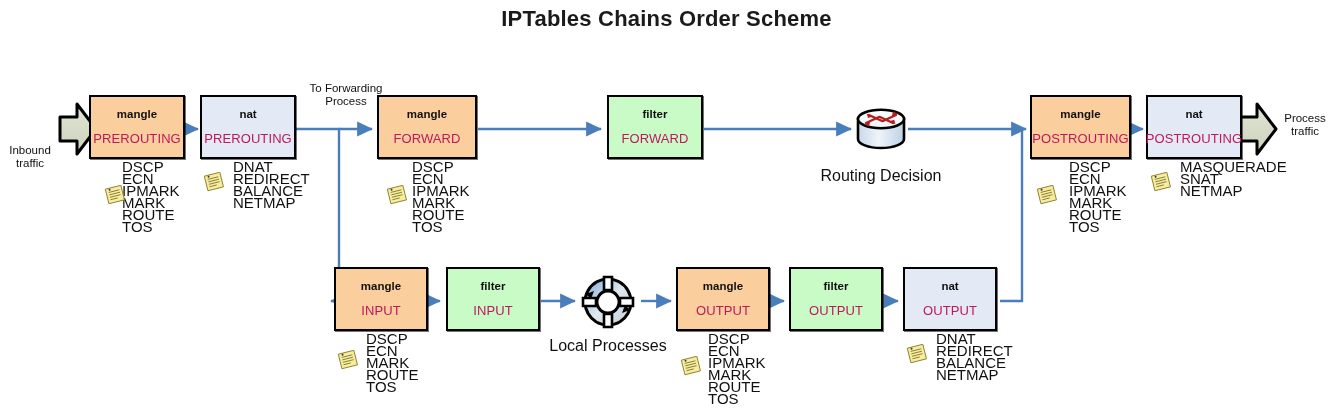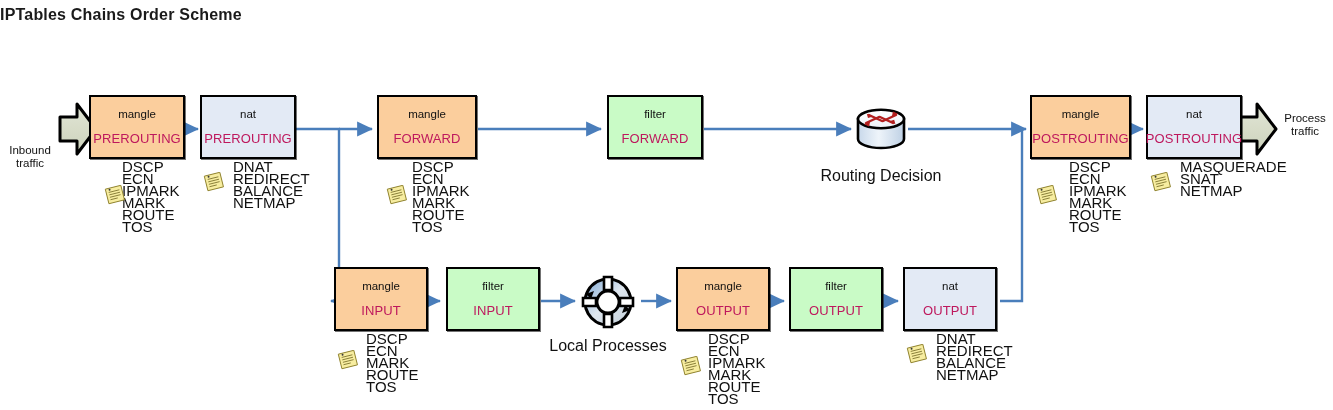--- a/index.html
+++ b/index.html
@@ -13,22 +13,22 @@
     height:410px;
     overflow:hidden;
     background:#ffffff;
   }
 
   
   #title{
     position:absolute;
     left:0; top:6px;
     width:1333px;
-    text-align:left;
-    font-size:16px;
+    text-align:center;
+    font-size:22px;
     font-weight:bold;
     color:#1a1a1a;
     letter-spacing:.2px;
   }
 
   
   .chain-box{
     position:absolute;
     box-sizing:border-box;
     border:2.5px solid #000000;
@@ -36,20 +36,21 @@
     flex-direction:column;
     align-items:center;
     justify-content:center;
     box-shadow:1px 1px 0 rgba(0,0,0,.55);
   }
   .chain-box .tbl{
     font-size:11.5px;
     color:#111;
     line-height:1;
     margin-bottom:11px;
+    font-weight:bold;
   }
   .chain-box .chn{
     font-size:13px;
     color:#be185d;
     line-height:1;
     letter-spacing:.1px;
     text-align:center;
   }
   .bg-mangle{background:#fbce9d;}
   .bg-nat{background:#e3eaf5;}
@@ -171,20 +172,22 @@
   </svg>
   <div class="edge-label" style="left:2px; top:112px; width:56px; text-align:center;margin-top:32px;">Inbound
 traffic</div>
 
   <svg class="icon-abs" style="left:1238px; top:99px; width:40px; height:60px;" viewBox="0 0 40 60">
     <path d="M2,18 L19,18 L19,5 L38,30 L19,55 L19,42 L2,42 Z" fill="url(#blockG)" stroke="#000" stroke-width="3" stroke-linejoin="round"></path>
   </svg>
   <div class="edge-label" style="left:1276px; top:112px; width:58px; text-align:center;">Process
 traffic</div>
 
+  <div class="flow-label" style="left:296px; top:82px; width:100px;">To Forwarding
+Process</div>
 
   <svg class="icon-abs" style="left:853px; top:103px; width:56px; height:52px;" viewBox="0 0 56 52">
 
     <path d="M5,16 L5,36 A23,9 0 0 0 51,36 L51,16 Z" fill="url(#cylBody)" stroke="#000" stroke-width="2.6"></path>
 
     <ellipse cx="28" cy="16" rx="23" ry="9.2" fill="url(#cylTop)" stroke="#000" stroke-width="2.6"></ellipse>
 
     <g stroke="#b32020" stroke-width="2.4" fill="none" stroke-linecap="round">
       <path d="M13,20 L26,14"></path>
       <path d="M43,12 L30,18"></path>

